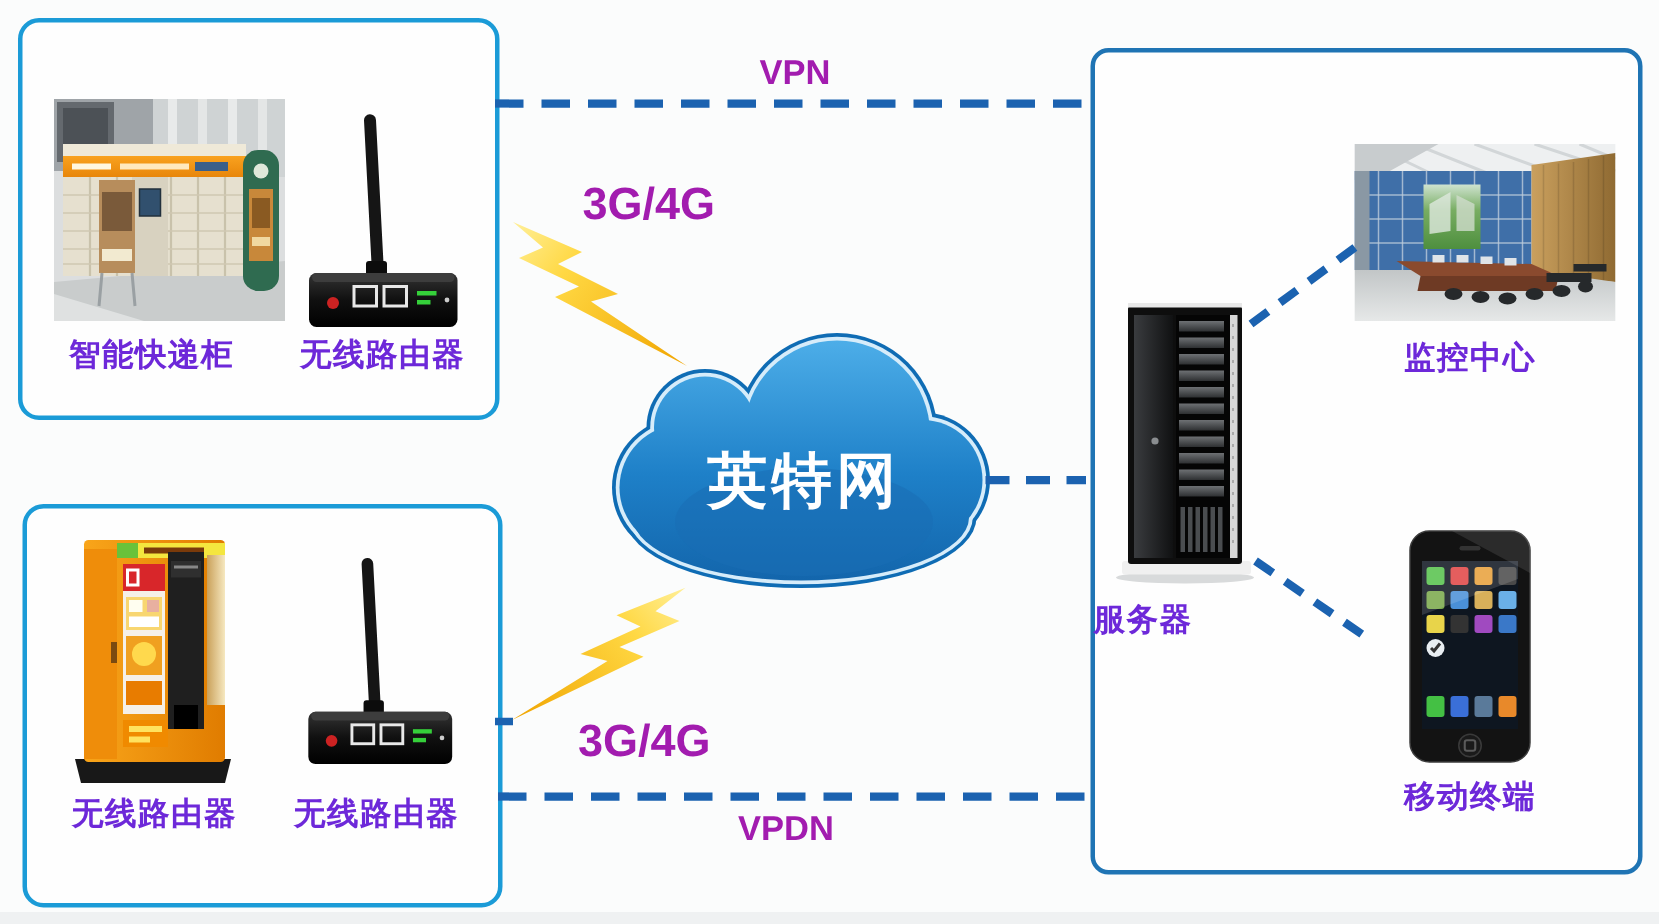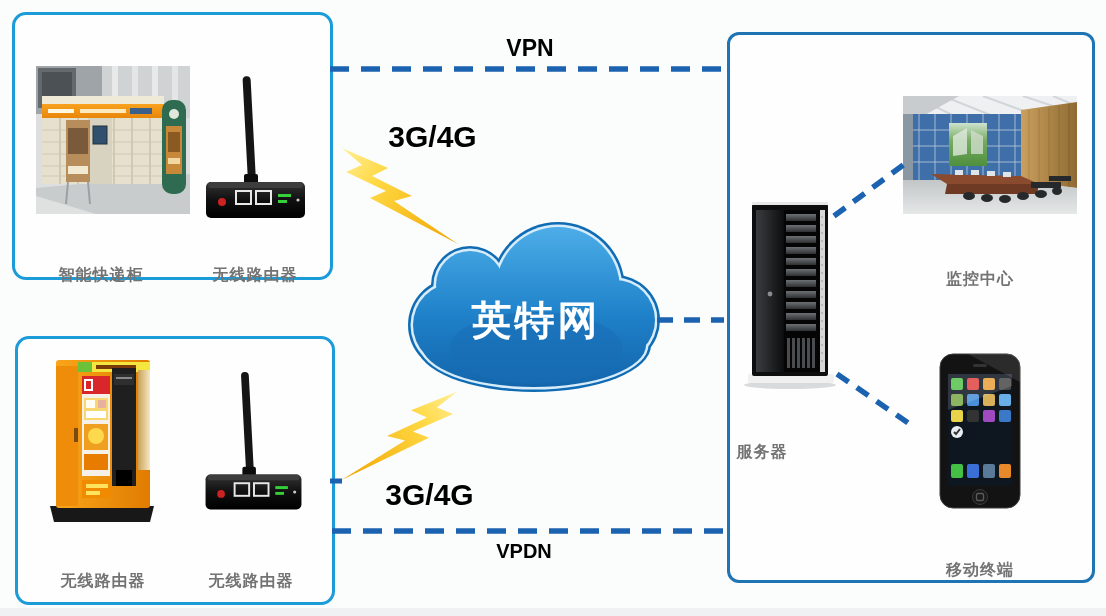--- a/index.html
+++ b/index.html
@@ -3,22 +3,22 @@
 <meta charset="utf-8">
 <style>
   html,body{margin:0;padding:0;background:#fff;}
   .stage{position:relative;width:1106px;height:616px;background:#fbfcfc;overflow:hidden;
          font-family:"Liberation Sans","DejaVu Sans",sans-serif;}
   .group-box{position:absolute;background:#fefefe;z-index:2;}
   .box-left{border:3px solid #1b9bd7;border-radius:14px;}
   .box-right{border:3px solid #1f74b4;border-radius:12px;}
   .device{position:absolute;z-index:3;}
   .lbl{position:absolute;z-index:6;text-align:center;font-weight:bold;line-height:1.1;}
-  .lbl-device{color:#737373;font-size:16px;letter-spacing:1px;margin-top:41px;}
-  .lbl-link{color:#000000;}
+  .lbl-device{color:#6d28d9;font-size:21px;letter-spacing:1px;}
+  .lbl-link{color:#a21caf;}
   .overlay{position:absolute;left:0;top:0;z-index:5;pointer-events:none;}
   .cloud{position:absolute;left:408px;top:222px;z-index:4;}
   .cloud-text{font-family:"Liberation Sans","DejaVu Sans",sans-serif;font-weight:bold;
               font-size:40px;fill:#ffffff;letter-spacing:3px;}
   .bottom-fade{position:absolute;left:0;bottom:0;width:1106px;height:8px;background:#eff1f2;z-index:1;}
 </style>
 </head>
 <body>
 
 <div class="stage">
@@ -315,24 +315,24 @@
       <polygon points="8,2 54,22 38,30 78,50 60,55 124,98 36,52 52,45 12,26 28,19" fill="url(#boltGrad)"></polygon>
     </g>
     <g transform="translate(465,390) scale(-1,0.92)">
       <polygon points="8,2 54,22 38,30 78,50 60,55 124,98 36,52 52,45 12,26 28,19" fill="url(#boltGrad)"></polygon>
     </g>
   </svg>
 
   <div class="lbl lbl-link" style="left:470px;top:36px;width:120px;font-size:23px;">VPN</div>
   <div class="lbl lbl-link" style="left:375px;top:120px;width:115px;font-size:30px;">3G/4G</div>
   <div class="lbl lbl-link" style="left:372px;top:478px;width:115px;font-size:30px;">3G/4G</div>
-  <div class="lbl lbl-link" style="left:464px;top:540px;width:120px;font-size:20px;">VPDN</div>
+  <div class="lbl lbl-link" style="left:464px;top:540px;width:120px;font-size:23px;">VPDN</div>
 
   <div class="lbl lbl-device" style="left:31px;top:225px;width:140px;">智能快递柜</div>
   <div class="lbl lbl-device" style="left:185px;top:225px;width:140px;">无线路由器</div>
   <div class="lbl lbl-device" style="left:23px;top:531px;width:160px;">无线路由器</div>
   <div class="lbl lbl-device" style="left:181px;top:531px;width:140px;">无线路由器</div>
   <div class="lbl lbl-device" style="left:704px;top:402px;width:116px;">服务器</div>
-  <div class="lbl lbl-device" style="left:910px;top:229px;width:140px;">监控中心</div>
+  <div class="lbl lbl-device" style="left:910px;top:229px;width:140px;font-family:Liberation Mono, monospace;">监控中心</div>
   <div class="lbl lbl-device" style="left:910px;top:520px;width:140px;">移动终端</div>
 
   <div class="bottom-fade"></div>
 </div>
 
 </body></html>

